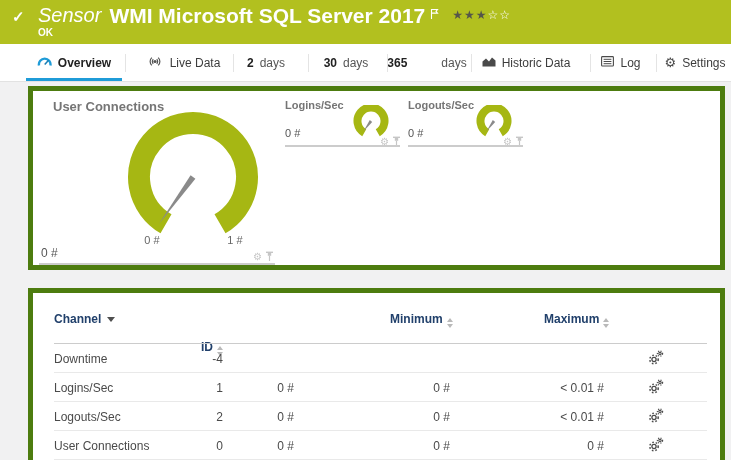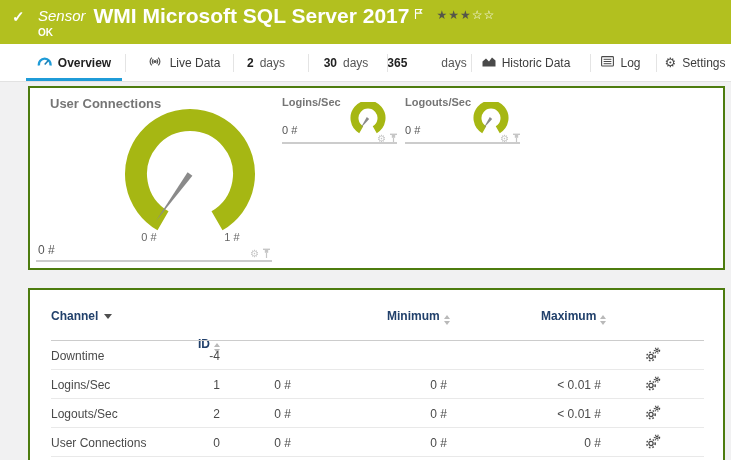--- a/index.html
+++ b/index.html
@@ -3,40 +3,40 @@
 <meta charset="utf-8">
 <style>
   html,body{margin:0;padding:0;}
   body{font-family:"Liberation Sans",sans-serif;background:#e9e9e9;}
   .stage{position:relative;width:731px;height:460px;background:#f1f1f2;overflow:hidden;}
 
   
   .hdr{position:absolute;left:0;top:0;width:100%;height:44px;background:#b2c01f;color:#fff;}
   .hdr-check{position:absolute;left:12px;top:8px;font-size:15px;font-weight:bold;}
   .hdr-line{position:absolute;left:38px;top:6px;display:flex;align-items:flex-start;white-space:nowrap;}
-  .hdr-kind{font-style:italic;font-size:15px;margin-right:8px;line-height:19px;}
+  .hdr-kind{font-style:italic;font-size:20px;margin-right:8px;line-height:19px;}
   .hdr-title{font-weight:bold;font-size:21px;line-height:19px;}
   .flag{margin-left:5px;margin-top:0px;}
   .stars{margin-left:13px;font-size:12px;letter-spacing:1px;margin-top:2px;cursor:pointer;}
   .stars .f{color:#55564a;}
   .stars .e{color:#ffffff;}
   .hdr-ok{position:absolute;left:38px;top:27px;font-size:10px;font-weight:bold;}
 
   
   .tabs{position:absolute;left:0;top:44px;width:100%;height:37px;background:#fff;border-bottom:1px solid #e2e2e2;}
   .tab{position:absolute;top:0;height:37px;display:flex;align-items:center;justify-content:center;gap:6px;font-size:12px;color:#3c3c3c;cursor:pointer;}
   .tab .num{font-weight:bold;color:#222;}
   .tab .unit{color:#555;}
   .tab-underline{position:absolute;bottom:0;left:0;right:0;height:3px;background:#1f9cd8;}
   .tab.active{color:#222;font-weight:bold;}
   .tabdiv{position:absolute;top:10px;height:18px;width:1px;background:#e4e4e4;}
   .gear-glyph{font-size:13px;color:#4a4a4a;line-height:13px;}
 
   
-  .panel{position:absolute;background:#fff;border:2px solid #4d7c0f;box-sizing:border-box;}
+  .panel{position:absolute;background:#fff;border:5px solid #4d7c0f;box-sizing:border-box;}
   #gauge-panel{left:28px;top:86px;width:697px;height:184px;}
   #table-panel{left:28px;top:288px;width:697px;height:172px;border-bottom:none;}
 
   .gtitle{position:absolute;font-weight:bold;font-size:13px;color:#757575;white-space:nowrap;}
   .gtitle.small{font-size:11px;}
   .gvalue{position:absolute;font-size:12px;color:#555;white-space:nowrap;}
   .gvalue.small{font-size:11px;}
   .scale-label{position:absolute;font-size:11px;color:#666;width:30px;text-align:center;}
   .cell-underline{position:absolute;height:2px;background:#cccccc;}
   .corner-icons{position:absolute;display:flex;gap:3px;align-items:center;color:#c6c6c6;}

